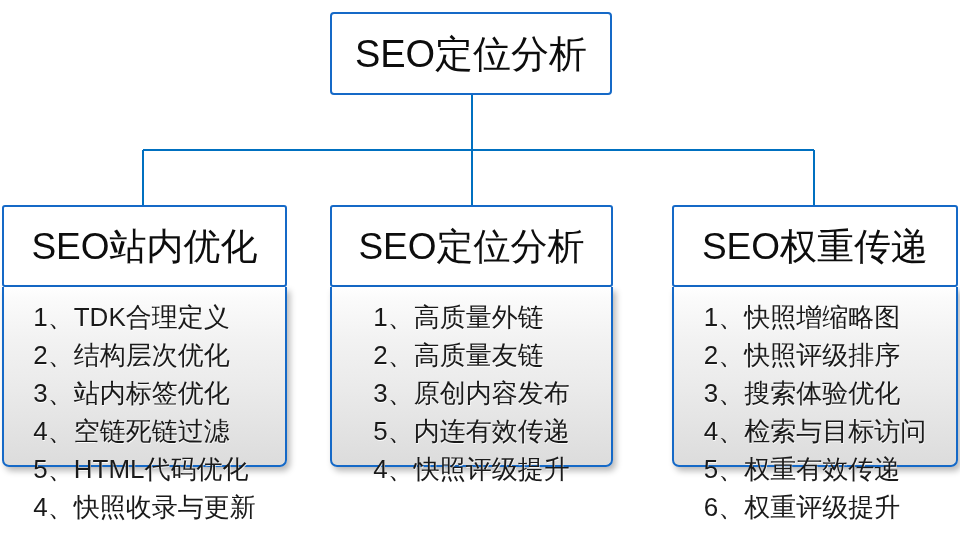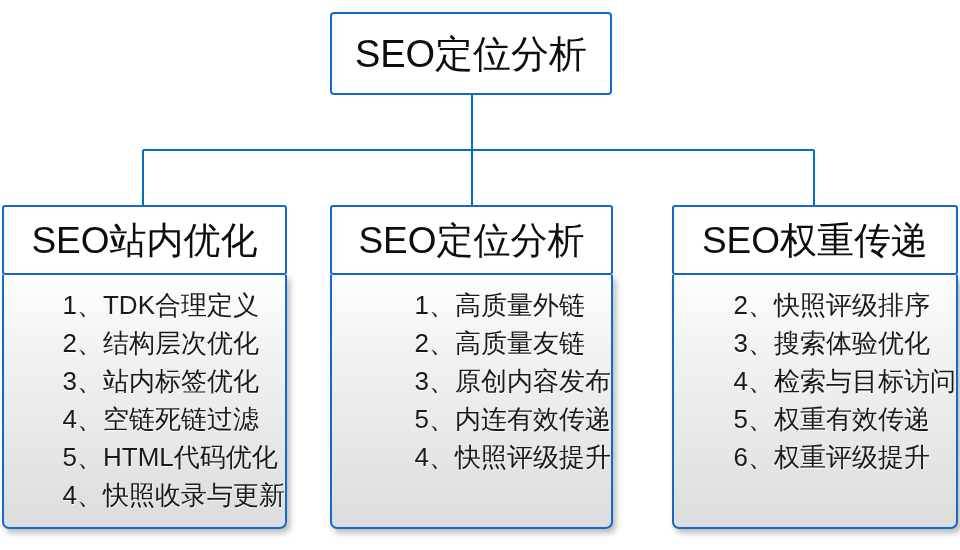--- a/index.html
+++ b/index.html
@@ -35,54 +35,54 @@
     white-space:nowrap;
   }
 
   
   .column{position:absolute;top:205px;}
   .col-0{left:2px;width:285px;}
   .col-1{left:330px;width:283px;}
   .col-2{left:672px;width:286px;border-radius:25px;}
 
   .col-header{
-    height:70px;
+    height:82px;
     border:2px solid #1569c7;
     border-radius:3px;
     background:#ffffff;
     box-sizing:border-box;
     display:flex;align-items:center;justify-content:center;
   }
   .col-header-label{
     font-size:37px;
     color:#0d0d0d;
     line-height:1;
     white-space:nowrap;
   }
 
   .col-body{
     margin-top:0px;
-    height:254px;
+    height:180px;
     border:2px solid #1569c7;
     border-top:none;
     border-bottom-left-radius:7px;
     border-bottom-right-radius:7px;
     box-sizing:border-box;
     background:linear-gradient(to bottom,
         #ffffff 0%,
         #fbfbfb 6%,
         #f2f2f2 30%,
         #eaeaea 58%,
         #e2e2e2 82%,
         #dcdcdc 100%);
     box-shadow:3px 4px 6px rgba(0,0,0,0.28);
     padding:12px 0 0 0;
     display:flex;
     flex-direction:column;
-    align-items:flex-end;
+    align-items:center;
   }
   .item-list{
     list-style:none;
     margin:0;
     padding:0;
     display:flex;
     flex-direction:column;
     gap:2px;
   }
   .item{
@@ -147,20 +147,21 @@
       </ul>
     </div>
   </div>
 
   <div class="column col-2">
     <div class="col-header">
       <span class="col-header-label">SEO权重传递</span>
     </div>
     <div class="col-body">
       <ul class="item-list">
+        <li class="item">1、快照增缩略图</li>
         <li class="item">2、快照评级排序</li>
         <li class="item">3、搜索体验优化</li>
         <li class="item">4、检索与目标访问</li>
         <li class="item">5、权重有效传递</li>
         <li class="item">6、权重评级提升</li>
       </ul>
     </div>
   </div>
 
 </div>

